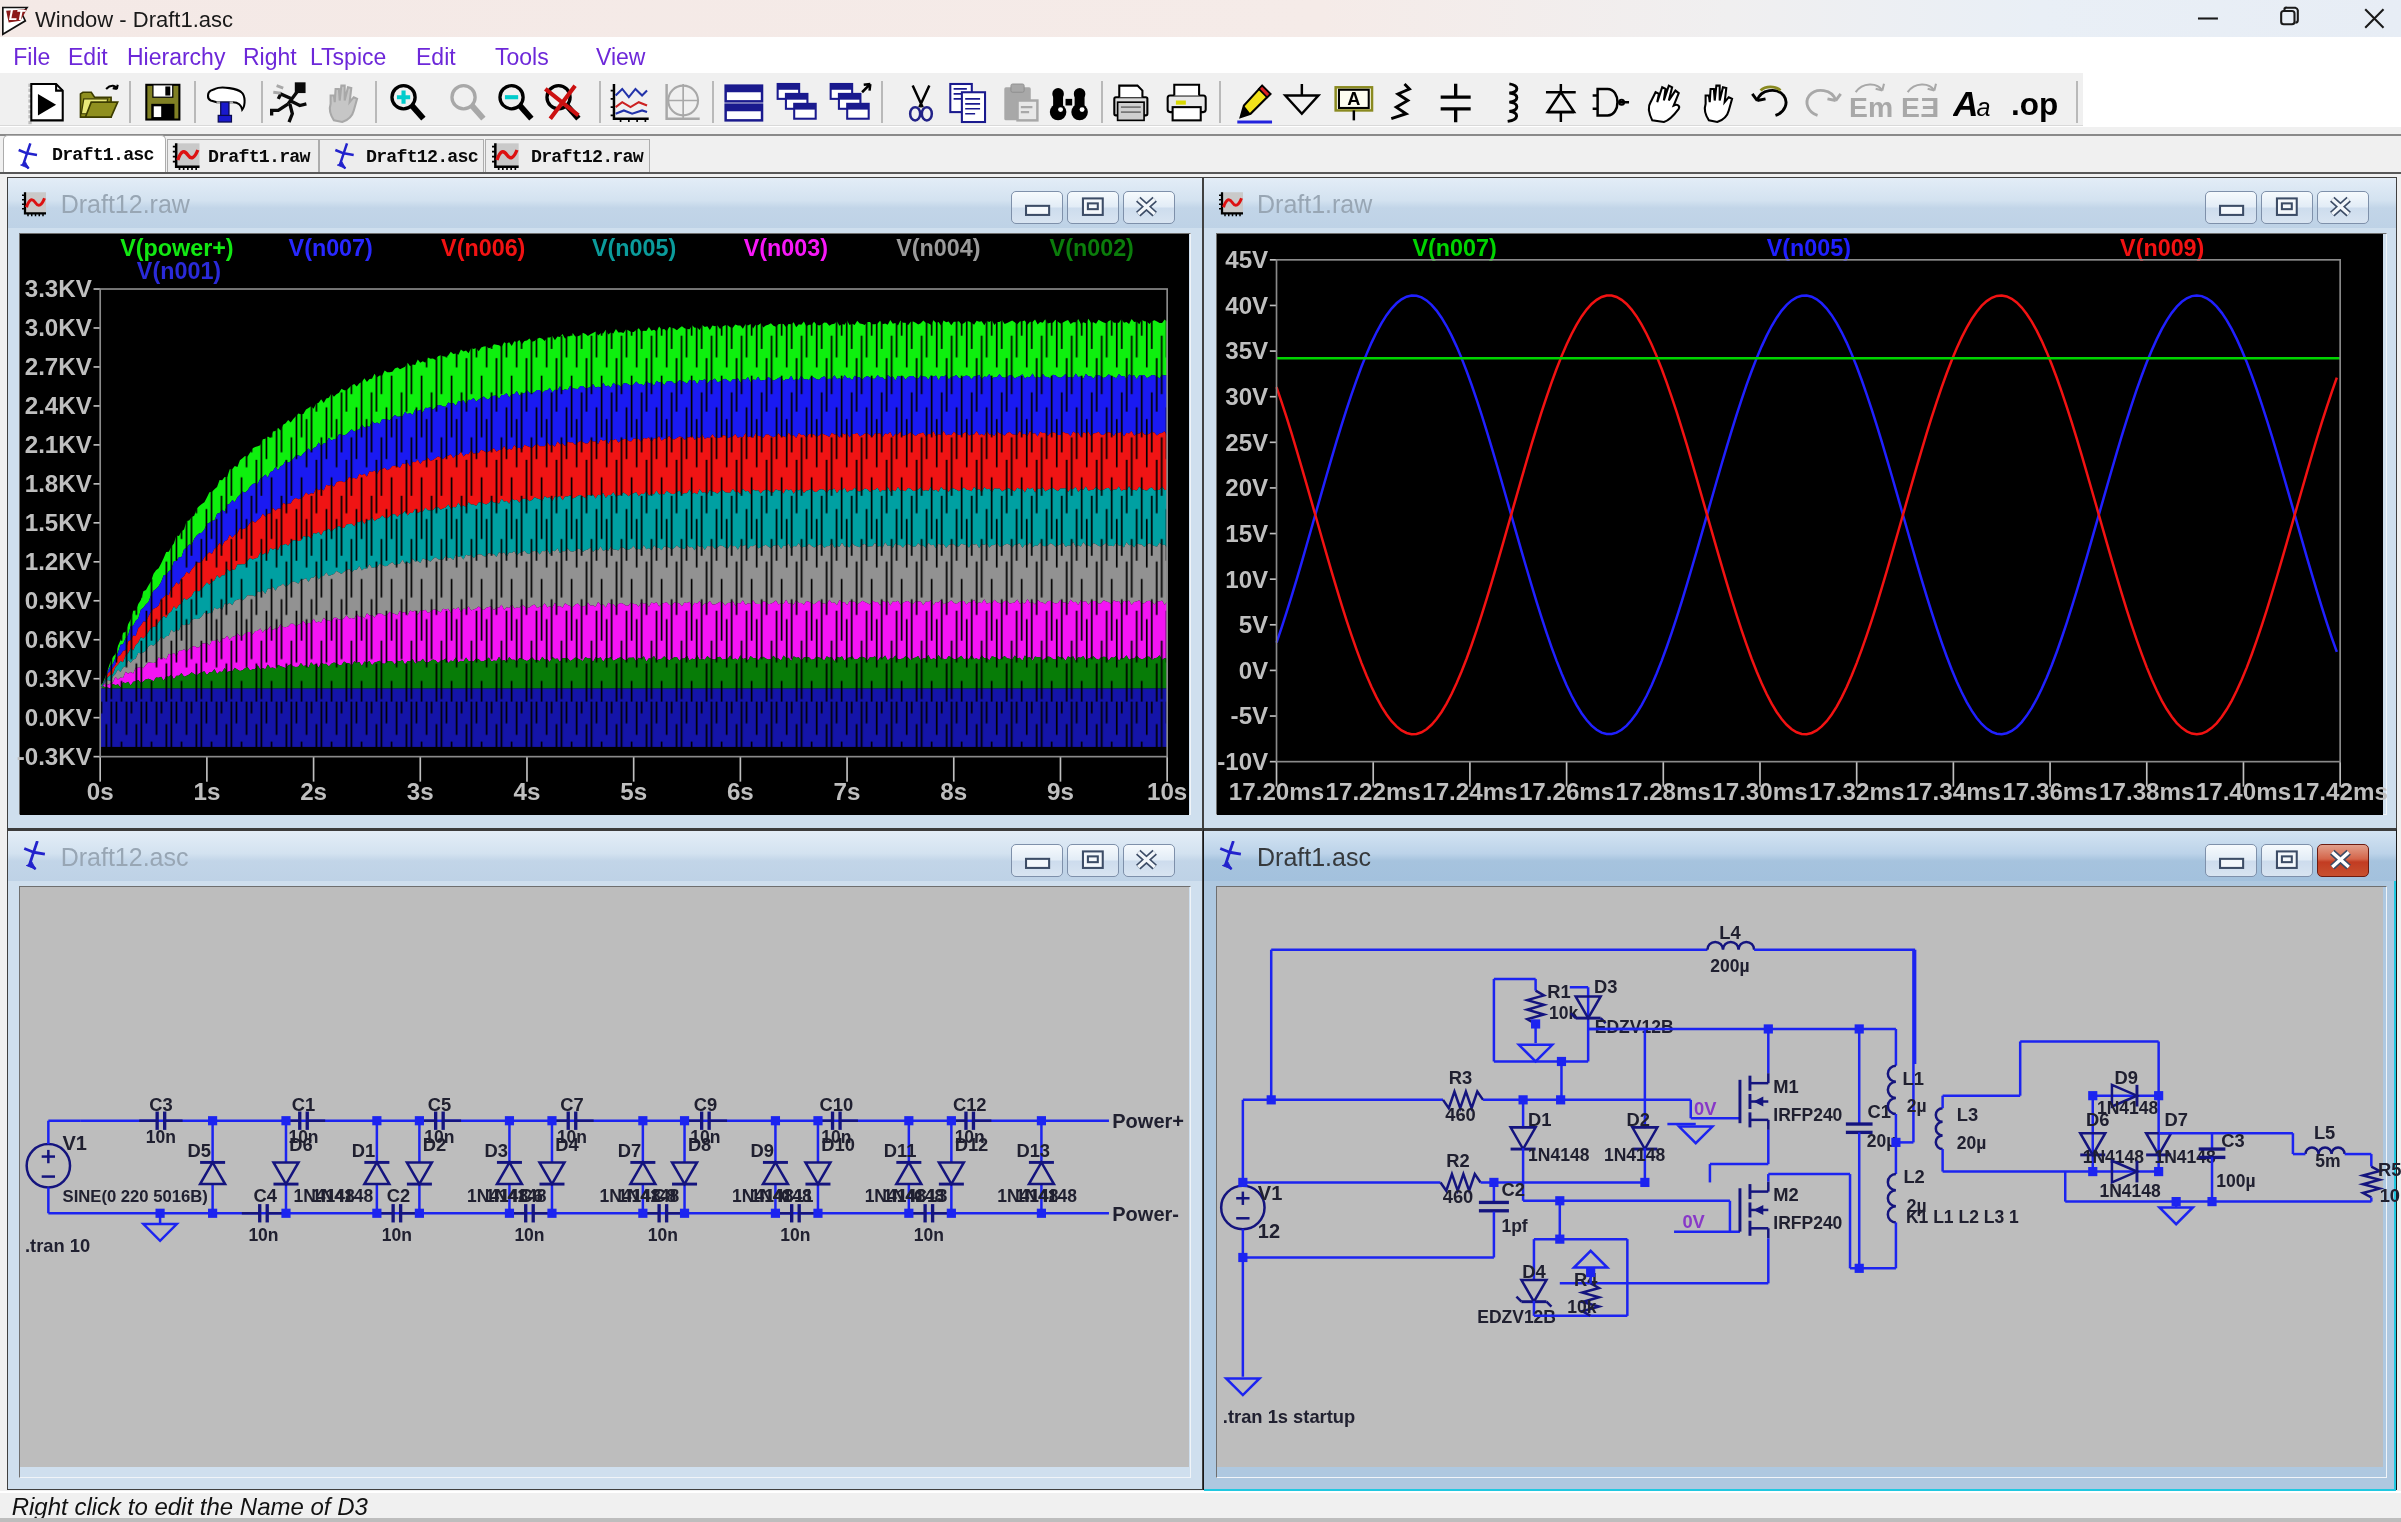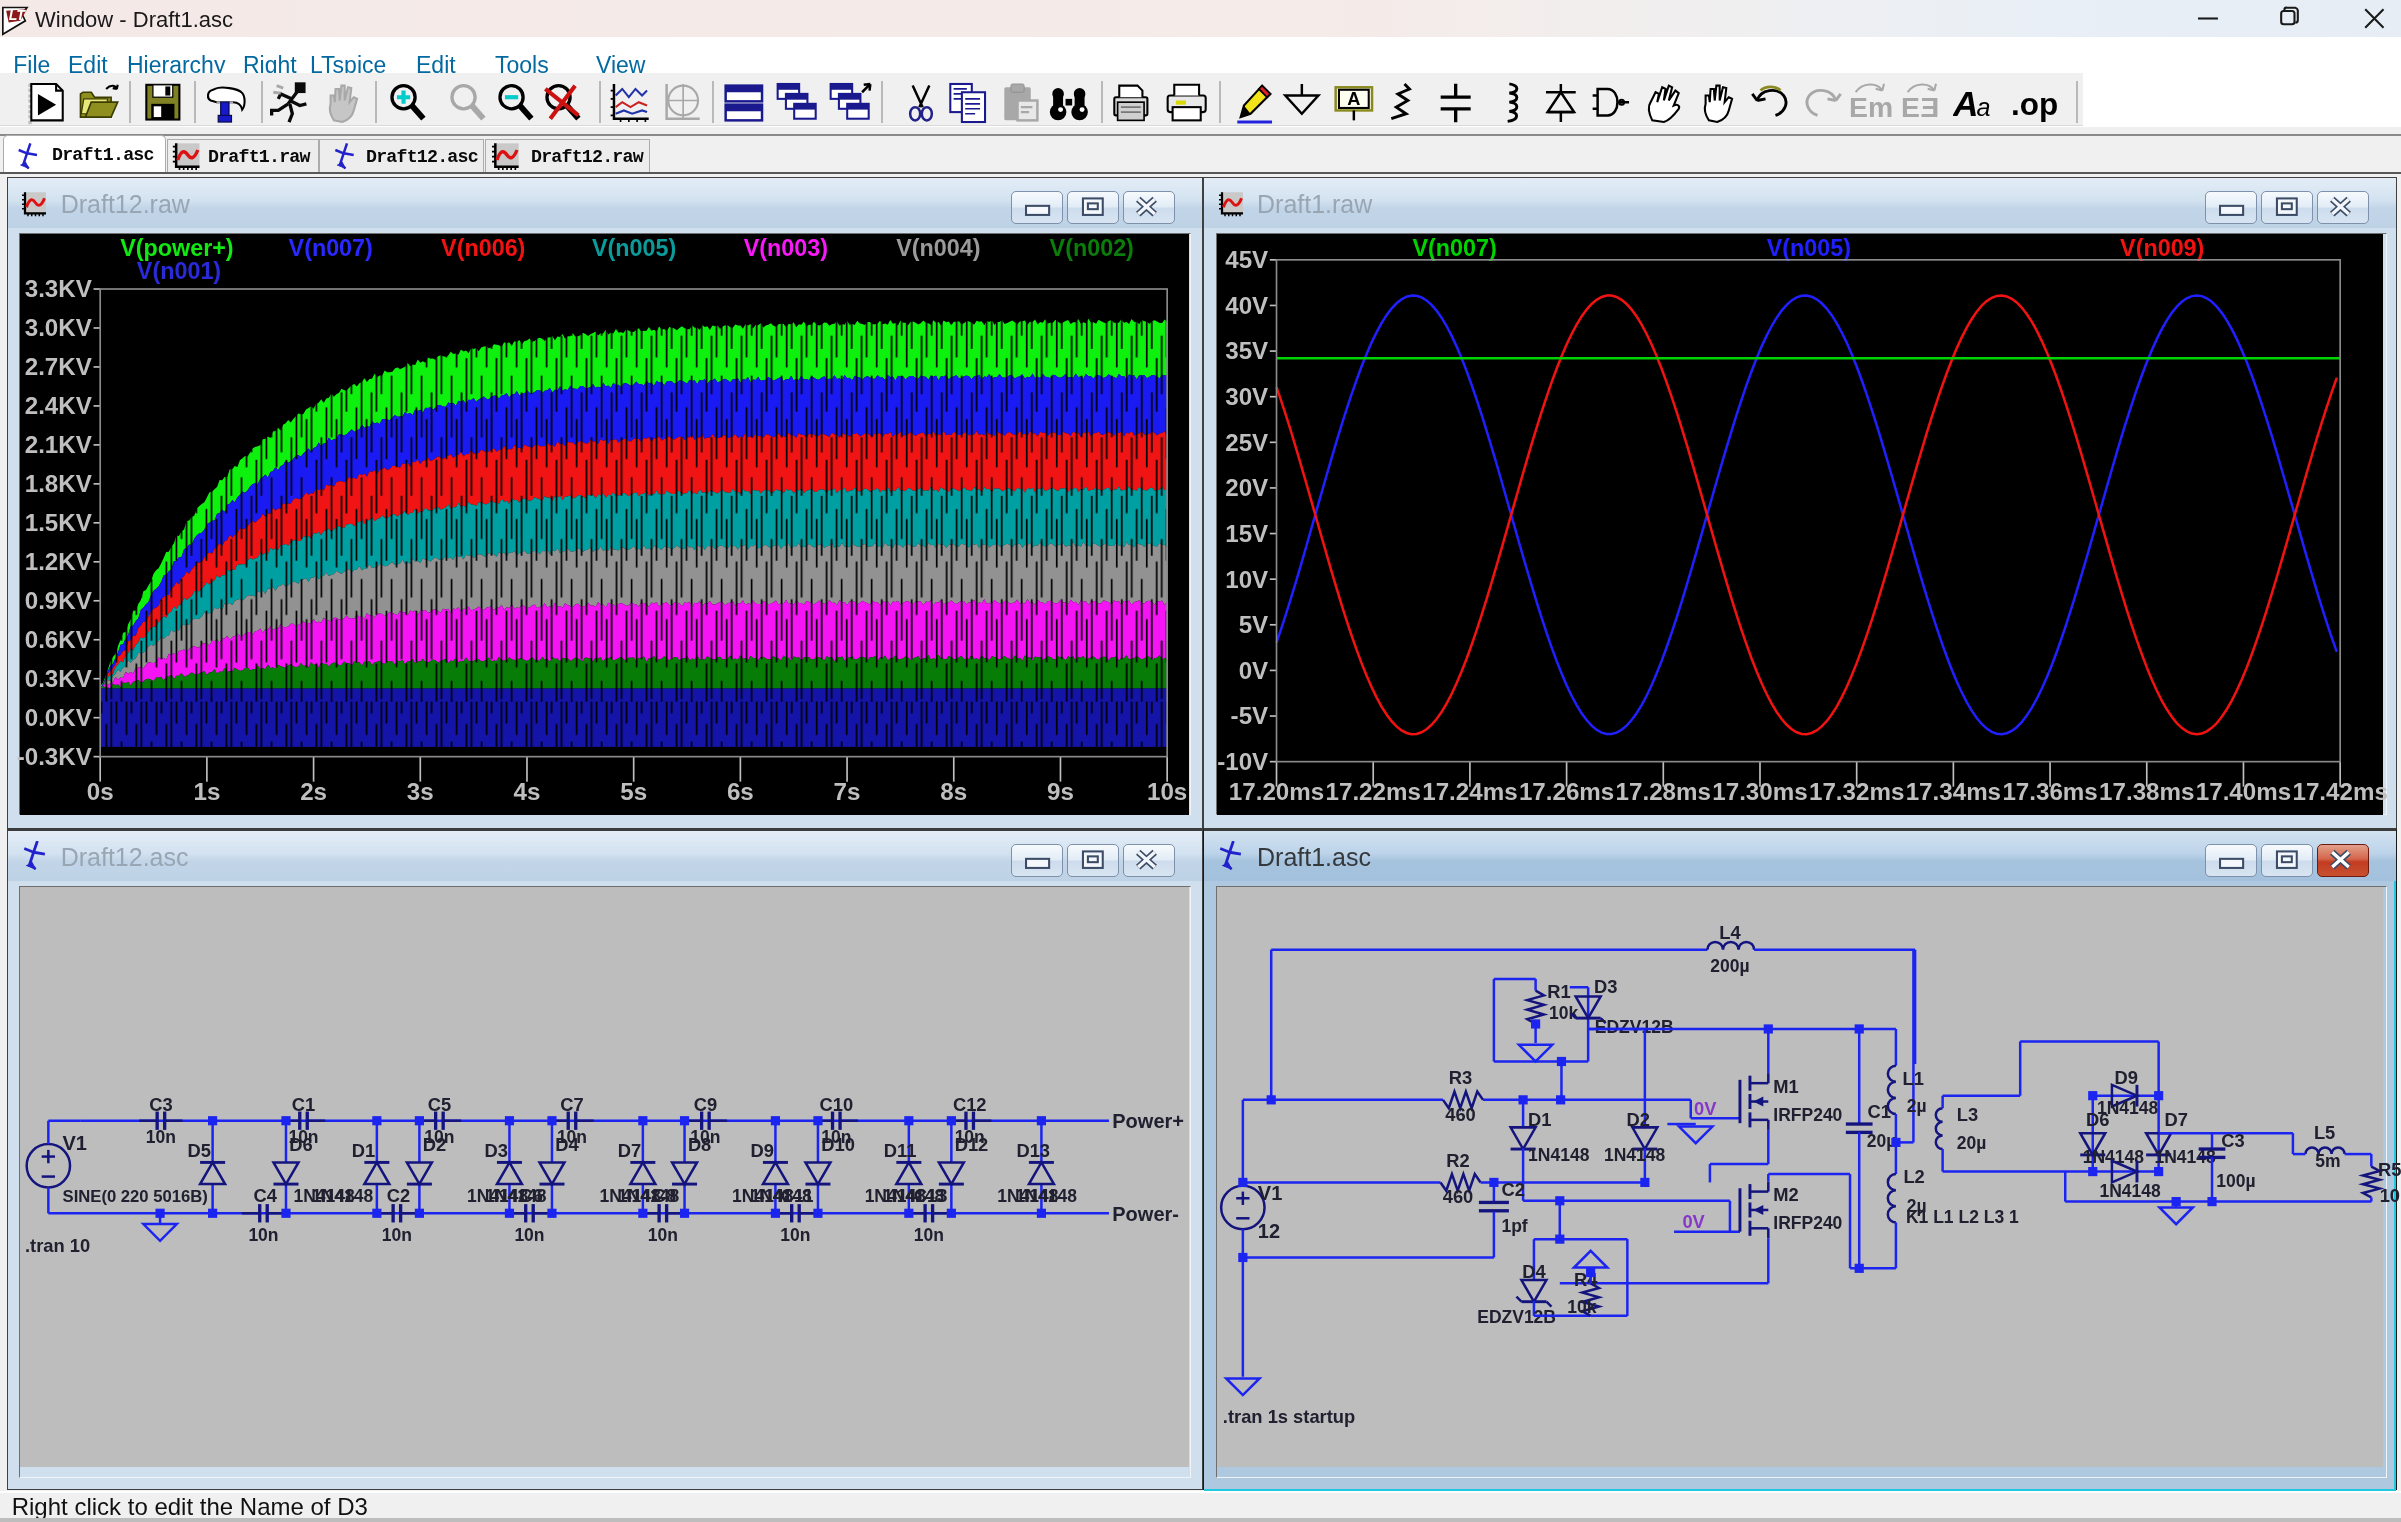--- a/index.html
+++ b/index.html
@@ -1,38 +1,38 @@
 <!DOCTYPE html>
 <html style="font-size:13.3px"><head><meta charset="utf-8"><style>
 *{margin:0;padding:0;box-sizing:border-box;}
 html,body{width:2401px;height:1523px;overflow:hidden;}
 body{font-family:"Liberation Sans",sans-serif;background:#fff;position:relative;}
 .abs{position:absolute;}
 #titlebar{left:0;top:0;width:2401px;height:37px;background:linear-gradient(90deg,#f4e9e6 0%,#f5ebe8 55%,#f0eff0 72%,#e9eff6 85%,#e7edf5 100%);}
 #titletext{left:35px;top:6.7px;font-size:22px;color:#191919;}
 #menubar{left:0;top:37px;width:2401px;height:37px;background:#ffffff;}
-.menuitem{top:52px;font-size:23px;color:#0369a1;}
+.menuitem{top:44px;font-size:23px;color:#6d28d9;}
 #toolbar{left:0;top:73px;width:2401px;height:53px;background:#f0f0f0;border-bottom:0.8px solid #d9d9d9;}
 #toolbarwhite{left:2083px;top:73px;width:319px;height:53px;background:#ffffff;}
 .tsep{top:81px;width:1.7px;height:42px;background:#b9b9b9;}
 #tabbar{left:0;top:127px;width:2401px;height:47px;background:#f0f0f0;}
 #tabline{left:0;top:172px;width:2401px;height:2.5px;background:#585858;}
 .tab{top:139px;height:33px;background:#ededed;border:0.8px solid #acacac;border-bottom:none;}
 .tab.active{top:135px;height:38px;background:#ffffff;border-radius:5px 5px 0 0;}
 .tabtxt{font-family:"Liberation Mono",monospace;font-weight:bold;font-size:18.3px;letter-spacing:-0.8px;color:#0a0a0a;}
 #mdi{left:0;top:174px;width:2401px;height:1317px;background:#f0f0f0;}
 .win{position:absolute;border:0.8px solid #404040;}
 .wintitle{position:absolute;left:0;top:0;width:100%;height:50px;}
 .wt-inactive{background:linear-gradient(#e3edf7 0%,#d3e2f0 45%,#c2d5e8 60%,#bed2e6 100%);}
 .wt-active{background:linear-gradient(#d3e3f2 0%,#bcd3e9 45%,#a6c3de 60%,#a3c1dd 100%);}
 .wtext{position:absolute;top:11.7px;font-size:25px;}
 .wbtn{position:absolute;width:52px;height:33px;border:1.7px solid #7e90aa;border-radius:5px;background:linear-gradient(#f6fafd 0%,#e2ecf6 48%,#cddced 52%,#d8e4f1 100%);}
 .wbtn.red{background:linear-gradient(#e2a08c 0%,#d4654a 45%,#c23c22 55%,#c8502f 100%);border-color:#6d1b10;}
 #statusbar{left:0;top:1492px;width:2401px;height:26px;background:#f0f0f0;border-top:1.7px solid #ffffff;}
-#statustext{left:11.7px;top:1493px;font-size:24px;color:#111111;}
+#statustext{left:11.7px;top:1493px;font-size:24px;color:#111111;font-style:italic;}
 #bottomstrip{left:0;top:1518px;width:2401px;height:5px;background:#bdbdbd;}
 text{font-family:"Liberation Sans",sans-serif;}
 </style></head><body>
 <div class="abs" id="titlebar"></div>
 <svg class="abs" style="left:1.7px;top:4.2px" width="30" height="32" viewBox="0 0 36 38">
     <path d="M1 4 L1 36 L28 20 L24 12 L30 4 Z" fill="#ffffff" stroke="#111" stroke-width="2"></path>
     <path d="M5 8 L30 6 L22 20 L8 22 Z" fill="#8b1b1b"></path>
     <text x="8" y="19" font-size="17" font-weight="bold" font-style="italic" fill="#fff" font-family="Liberation Serif,serif">LT</text>
   </svg>
 <div class="abs" id="titletext">Window - Draft1.asc</div>

